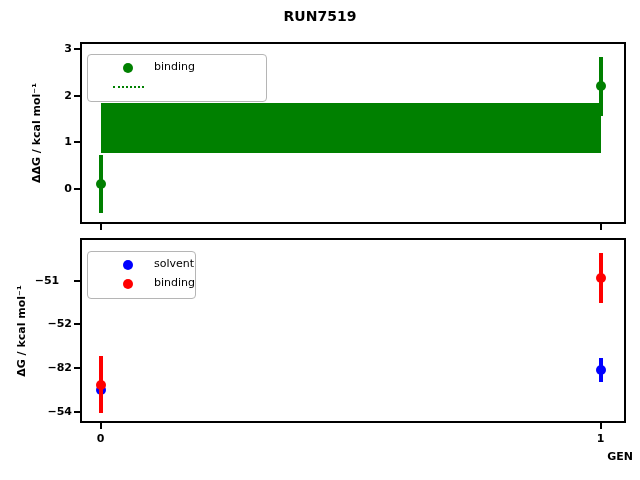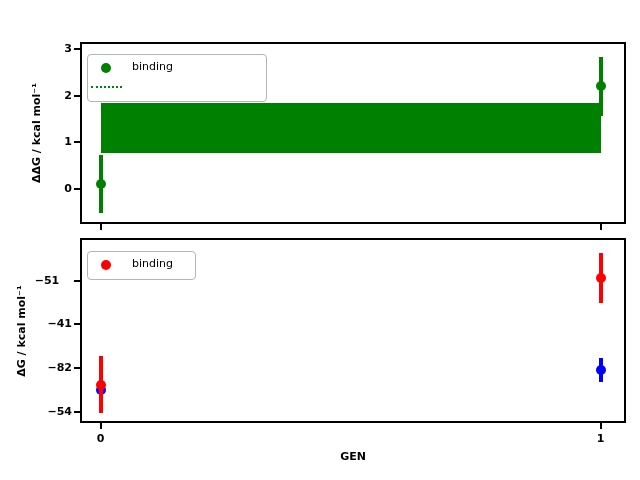--- a/index.html
+++ b/index.html
@@ -14,34 +14,35 @@
   .axes { position:absolute; }
   .frame { position:absolute; border:2px solid #000; box-sizing:border-box; pointer-events:none; }
   .ytick { position:absolute; width:6px; height:2px; background:#000; }
   .xtick { position:absolute; width:2px; height:6px; background:#000; }
   .yticklabel { position:absolute; width:50px; text-align:right; font-size:11px; font-weight:bold; line-height:16px; }
   .xticklabel { position:absolute; width:40px; text-align:center; font-size:11px; font-weight:bold; line-height:16px; }
   .ylabel { position:absolute; height:16px; line-height:16px; text-align:center; font-size:11px; font-weight:bold; transform:rotate(-90deg); white-space:nowrap; }
   .xlabel { position:absolute; text-align:center; font-size:11px; font-weight:bold; }
   .legend {
     position:absolute; background:#ffffff; border:1px solid #b5b5b5; border-radius:4px;
-    padding:4px 0; box-sizing:border-box; z-index:5;
+    padding:4px 22px; box-sizing:border-box; z-index:5;
   }
   .legend-row { position:relative; height:19px; }
   .legend-marker { position:absolute; left:13px; top:4px; width:10px; height:10px; border-radius:50%; }
   .legend-dotted { position:absolute; left:3px; top:8px; width:31px; height:0; border-top:2px dotted; }
   .legend-label { position:absolute; left:44px; top:1px; font-size:11px; font-weight:normal; white-space:nowrap; }
   .band { position:absolute; }
   .errbar { position:absolute; width:4px; }
   .marker { position:absolute; width:10px; height:10px; border-radius:50%; }
 </style>
 </head>
 <body>
 
 <div class="figure">
+  <div class="fig-title">RUN7519</div>
   <div id="axes-0" class="axes" style="left: 81px; top: 43px; width: 544px; height: 180px;">
       <div class="band" style="left: 19.5px; top: 59.6891px; width: 500px; height: 49.8964px; background: rgb(0, 128, 0);"></div>
       <div class="errbar" style="left: 17.5px; top: 112.383px; height: 57.8238px; background: rgb(0, 128, 0);"></div>
       <div class="marker" style="left: 14.5px; top: 136.295px; background: rgb(0, 128, 0);"></div>
       <div class="errbar" style="left: 517.5px; top: 13.5233px; height: 59.6891px; background: rgb(0, 128, 0);"></div>
       <div class="marker" style="left: 514.5px; top: 38.3679px; background: rgb(0, 128, 0);"></div>
       <div class="frame" style="left: -1px; top: -1px; width: 546px; height: 182px;"></div>
       <div class="ytick" style="left: -7px; top: 5.06218px;"></div>
       <div class="yticklabel" style="left: -59px; top: -1.93782px; width: 50px;">3</div>
       <div class="ytick" style="left: -7px; top: 51.6943px;"></div>
@@ -69,31 +70,35 @@
       <div class="errbar" style="left: 517.5px; top: 118.95px; height: 24.4px; background: rgb(0, 0, 255);"></div>
       <div class="marker" style="left: 514.5px; top: 126.15px; background: rgb(0, 0, 255);"></div>
       <div class="errbar" style="left: 17.5px; top: 117.207px; height: 56.6429px; background: rgb(255, 0, 0);"></div>
       <div class="marker" style="left: 14.5px; top: 140.529px; background: rgb(255, 0, 0);"></div>
       <div class="errbar" style="left: 517.5px; top: 13.9429px; height: 49.6714px; background: rgb(255, 0, 0);"></div>
       <div class="marker" style="left: 514.5px; top: 33.7786px; background: rgb(255, 0, 0);"></div>
       <div class="frame" style="left: -1px; top: -1px; width: 546px; height: 185px;"></div>
       <div class="ytick" style="left: -7px; top: 40.8286px;"></div>
       <div class="yticklabel" style="left: -59px; top: 33.8286px; width: 50px; text-align: center;">−51</div>
       <div class="ytick" style="left: -7px; top: 84.4px;"></div>
-      <div class="yticklabel" style="left: -59px; top: 77.4px; width: 50px;">−41</div>
+      <div class="yticklabel" style="left: -59px; top: 77.4px; width: 50px;">−52</div>
       <div class="ytick" style="left: -7px; top: 127.971px;"></div>
       <div class="yticklabel" style="left: -59px; top: 120.971px; width: 50px;">−82</div>
       <div class="ytick" style="left: -7px; top: 171.543px;"></div>
       <div class="yticklabel" style="left: -59px; top: 164.543px; width: 50px;">−54</div>
       <div class="xtick" style="left: 18.5px; top: 184px;"></div>
       <div class="xticklabel" style="left: -0.5px; top: 192px;">0</div>
       <div class="xtick" style="left: 518.5px; top: 184px;"></div>
       <div class="xticklabel" style="left: 499.5px; top: 192px;">1</div>
       <div class="ylabel" style="left: -151.5px; top: 83.5px; width: 183px;">ΔG / kcal mol⁻¹</div>
-      <div class="xlabel" style="left: 0px; top: 211px; width: 544px;">GEN</div>
+      <div class="xlabel" style="left: 8px; top: 211px; width: 544px; text-align: right;">GEN</div>
       <div class="legend" style="left: 6px; top: 12px; width: 109px;">
+        <div class="legend-row">
+          <div class="legend-marker" style="background: rgb(0, 0, 255);"></div>
+          <div class="legend-label">solvent</div>
+        </div>
         <div class="legend-row">
           <div class="legend-marker" style="background: rgb(255, 0, 0);"></div>
           <div class="legend-label">binding</div>
         </div>
       </div>
     </div>
 </div>
 
 </body></html>

